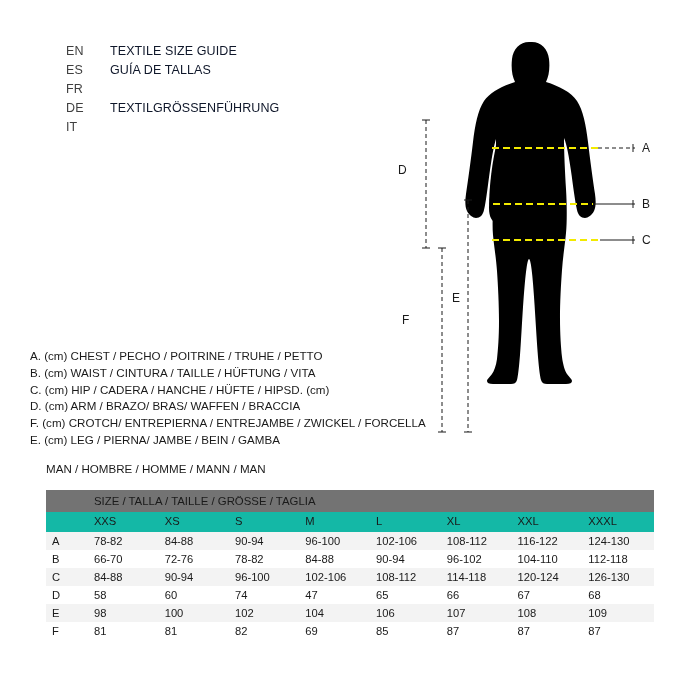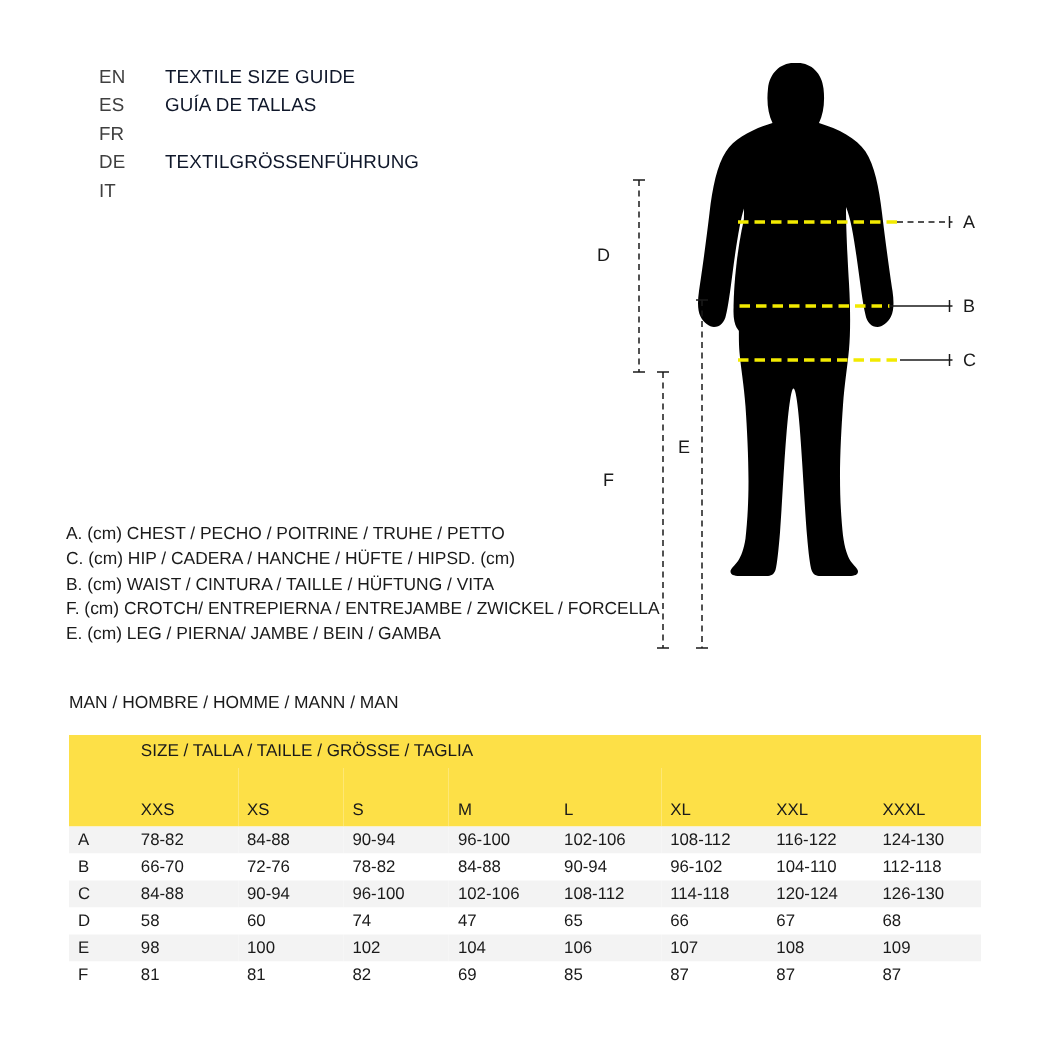--- a/index.html
+++ b/index.html
@@ -35,21 +35,21 @@
     width: 44px;
     color: #3f3f3f;
   }
   .lang-text {
     color: #0f172a;
   }
 
   
   .legend {
     position: absolute;
-    left: 44px;
+    left: 30px;
     top: 348px;
     width: 420px;
   }
   .legend-row {
     font-size: 11.6px;
     line-height: 16.8px;
     color: #1a1a1a;
     white-space: nowrap;
   }
   .legend-note {
@@ -79,28 +79,28 @@
     border-collapse: collapse;
     font-size: 11.2px;
   }
   .size-table th, .size-table td {
     text-align: left;
     padding: 3px 0 3px 6px;
     font-weight: normal;
     color: #1a1a1a;
   }
   .size-table .head-row th {
-    background: #fde047;
+    background: #737373;
     font-size: 11.4px;
     padding-top: 5px;
     padding-bottom: 5px;
   }
   .size-table .cols-row td {
-    background: #fde047;
-    padding-top: 22px;
+    background: #14b8a6;
+    padding-top: 3px;
     padding-bottom: 5px;
   }
   .size-table tbody tr.odd td { background: #f3f3f3; }
   .size-table tbody tr.even td { background: #ffffff; }
   .col-label { width: 40px; }
   .col-v { width: 71px; }
 </style>
 </head>
 <body>
 
@@ -120,22 +120,23 @@
     <span class="lang-code">DE</span>
     <span class="lang-text">TEXTILGRÖSSENFÜHRUNG</span>
   </div>
   <div class="lang-row">
     <span class="lang-code">IT</span>
   </div>
 </div>
 
 <div class="legend">
   <div class="legend-row">A. (cm) CHEST / PECHO / POITRINE / TRUHE / PETTO</div>
+  <div class="legend-row">B. (cm) WAIST / CINTURA / TAILLE / HÜFTUNG / VITA</div>
   <div class="legend-row">C. (cm) HIP / CADERA / HANCHE / HÜFTE / HIPSD. (cm)</div>
-  <div class="legend-row">B. (cm) WAIST / CINTURA / TAILLE / HÜFTUNG / VITA</div>
+  <div class="legend-row">D. (cm) ARM / BRAZO/ BRAS/ WAFFEN / BRACCIA</div>
   <div class="legend-row">F. (cm) CROTCH/ ENTREPIERNA / ENTREJAMBE / ZWICKEL / FORCELLA</div>
   <div class="legend-row">E. (cm) LEG / PIERNA/ JAMBE / BEIN / GAMBA</div>
 </div>
 <div class="legend-note">MAN / HOMBRE / HOMME / MANN / MAN</div>
 
 <div class="figure">
   <svg width="300" height="450" viewBox="0 0 300 450" xmlns="http://www.w3.org/2000/svg">
 
     <g>
       <path fill="#000000" d="

